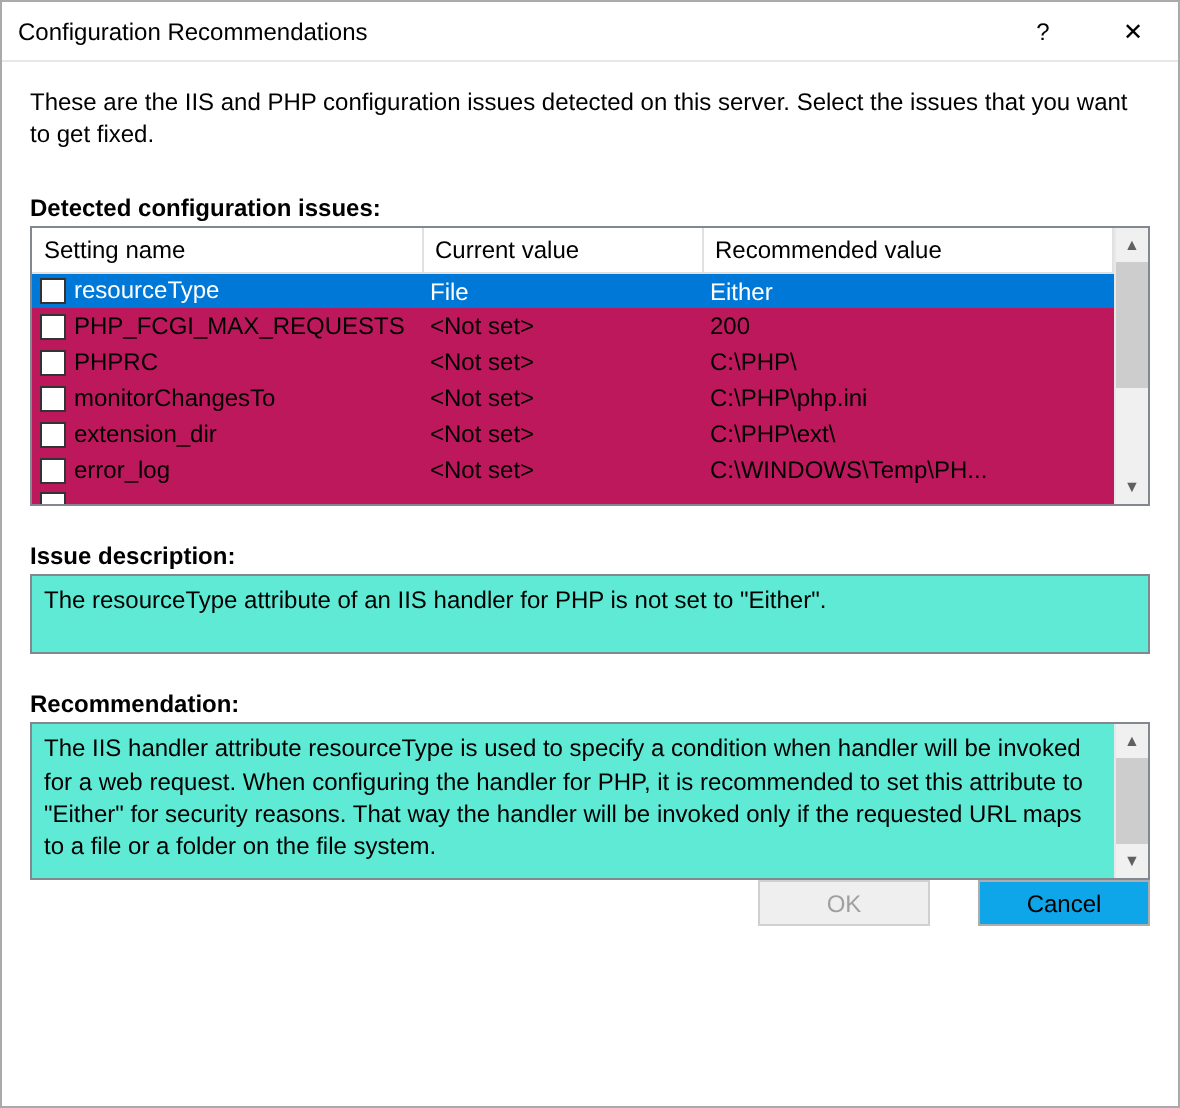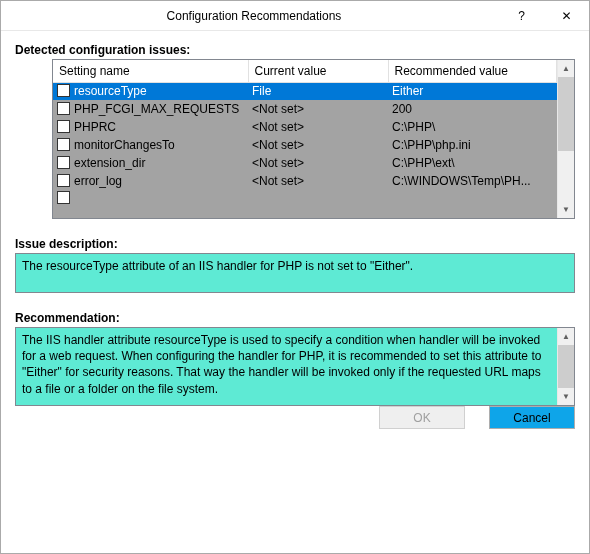--- a/index.html
+++ b/index.html
@@ -13,21 +13,20 @@
     height: 554px;
     overflow: hidden;
     border: 1px solid #aaa;
   }
   .titlebar {
     height: 30px;
     display: flex;
     align-items: center;
     background: #fff;
     border-bottom: 1px solid #e8e8e8;
-    text-align: center;
   }
   .titlebar .title {
     flex: 1;
     padding-left: 8px;
     font-size: 12px;
   }
   .titlebar .btn {
     width: 45px;
     height: 30px;
     display: flex;
@@ -41,26 +40,25 @@
   .intro {
     line-height: 1.35;
     margin-bottom: 22px;
   }
   .section-label {
     font-weight: 600;
     margin-bottom: 2px;
   }
   .table-wrap {
     border: 1px solid #828790;
-    height: 160px;
+    height: 140px;
     position: relative;
-    background: #a3a3a3;
+    background: #be185d;
     margin-bottom: 18px;
     display: flex;
-    margin-left: 37px;
   }
   .table-scroll {
     flex: 1;
     overflow: hidden;
   }
   table {
     border-collapse: collapse;
     width: 100%;
     table-layout: fixed;
   }
@@ -173,20 +171,21 @@
   <div class="btn">
       <span>?</span>
     </div>
   <div class="btn">
       <span>✕</span>
     </div>
 </div>
 
 <div class="content">
 
+  <div class="intro">These are the IIS and PHP configuration issues detected on this server. Select the issues that you want to get fixed.</div>
 
   <div class="section-label">Detected configuration issues:</div>
   <div class="table-wrap">
     <div class="table-scroll">
       <table>
         <colgroup>
             <col class="c1">
             <col class="c2">
             <col class="c3">
           </colgroup>

